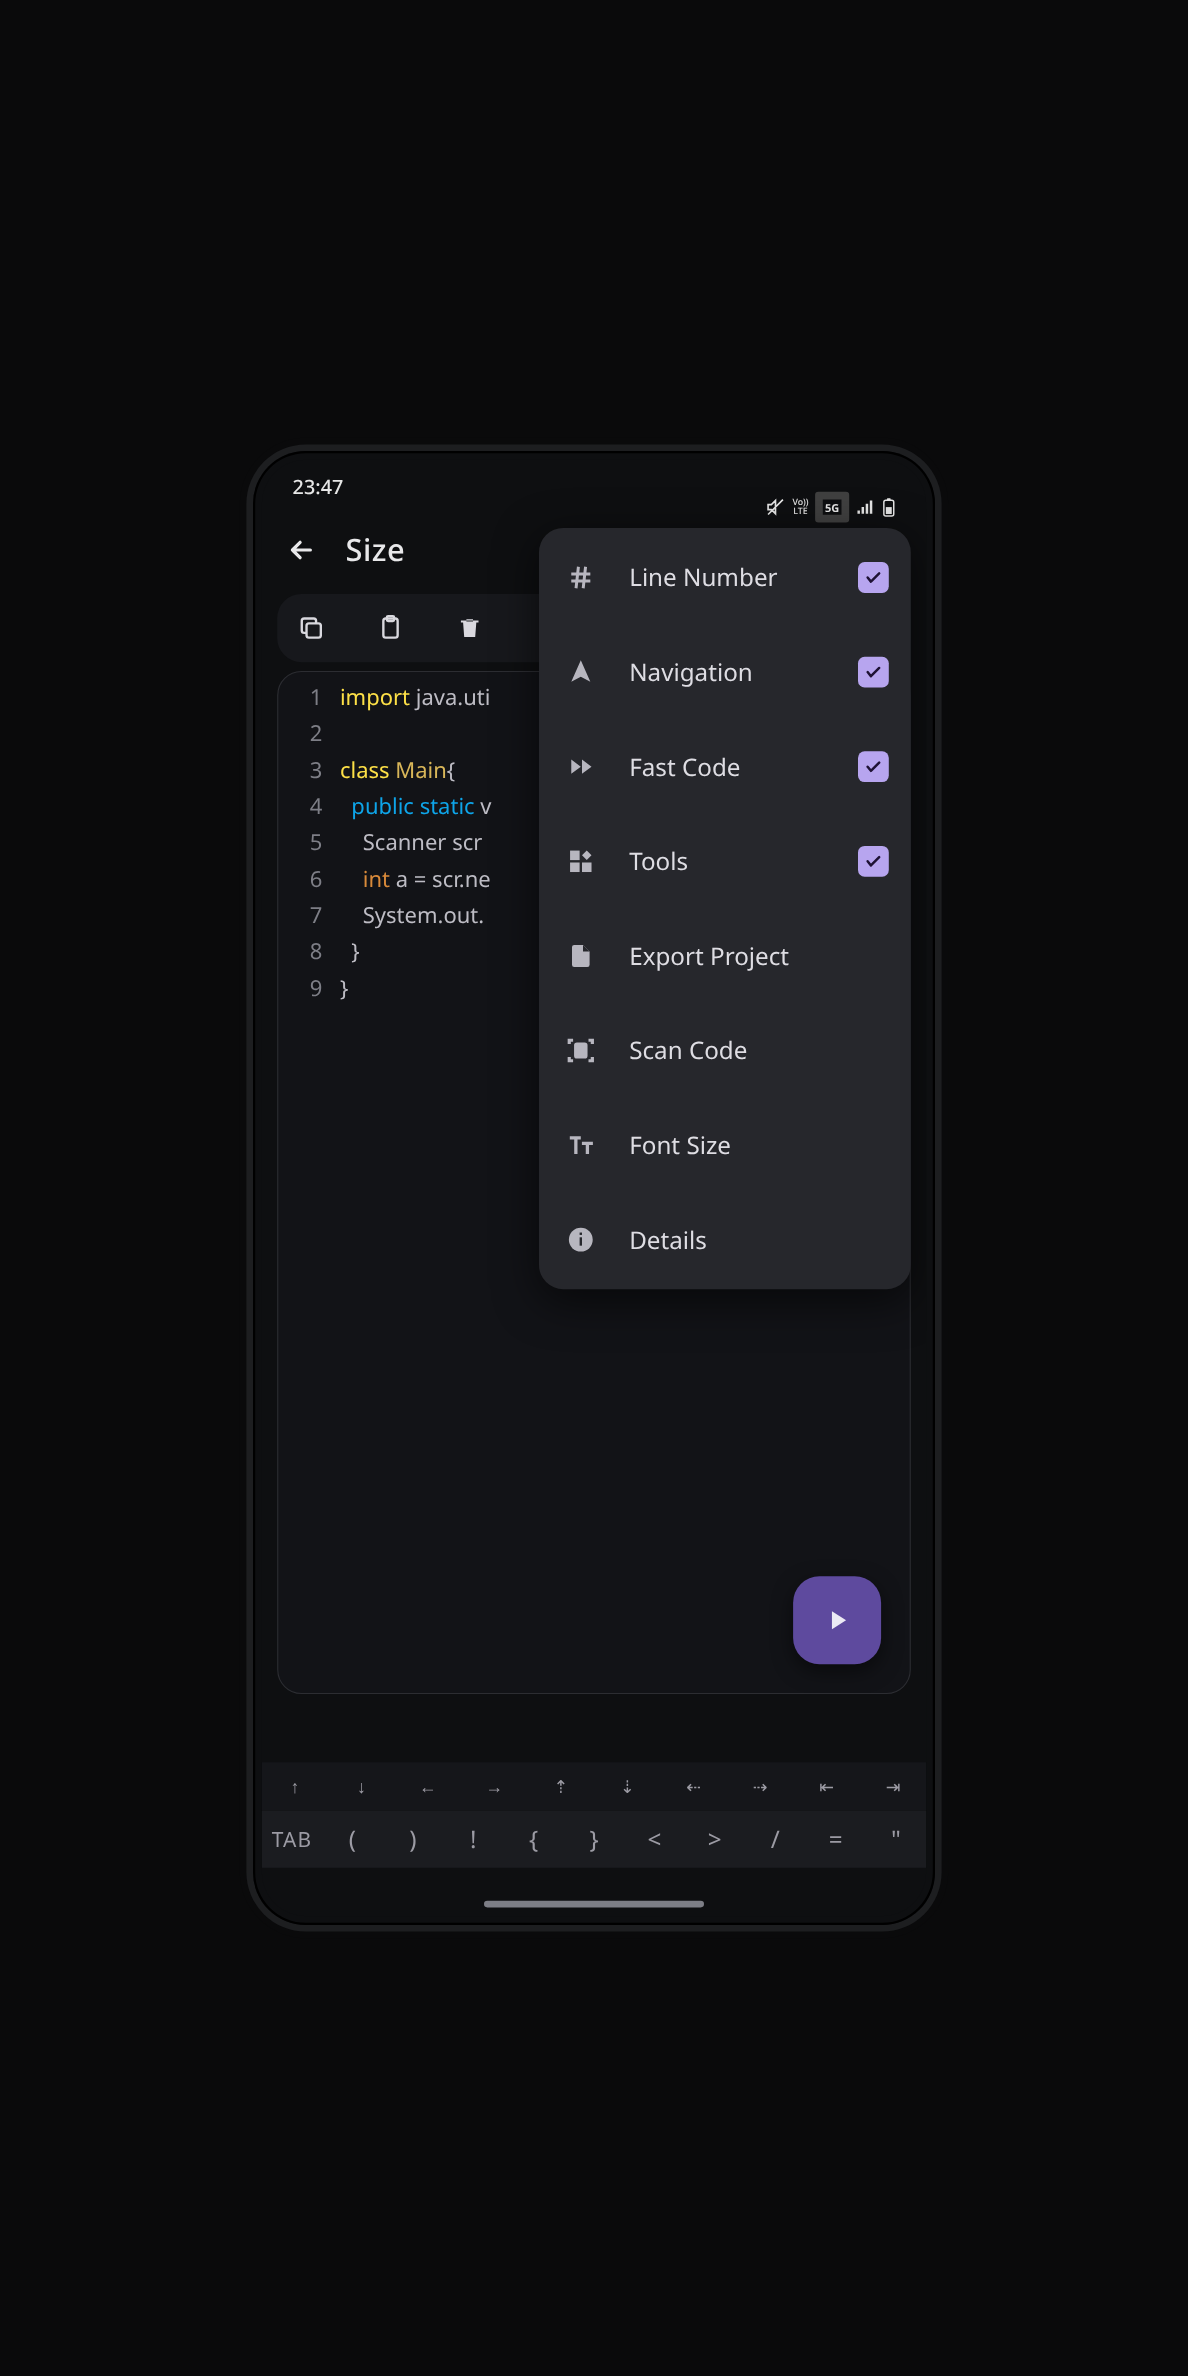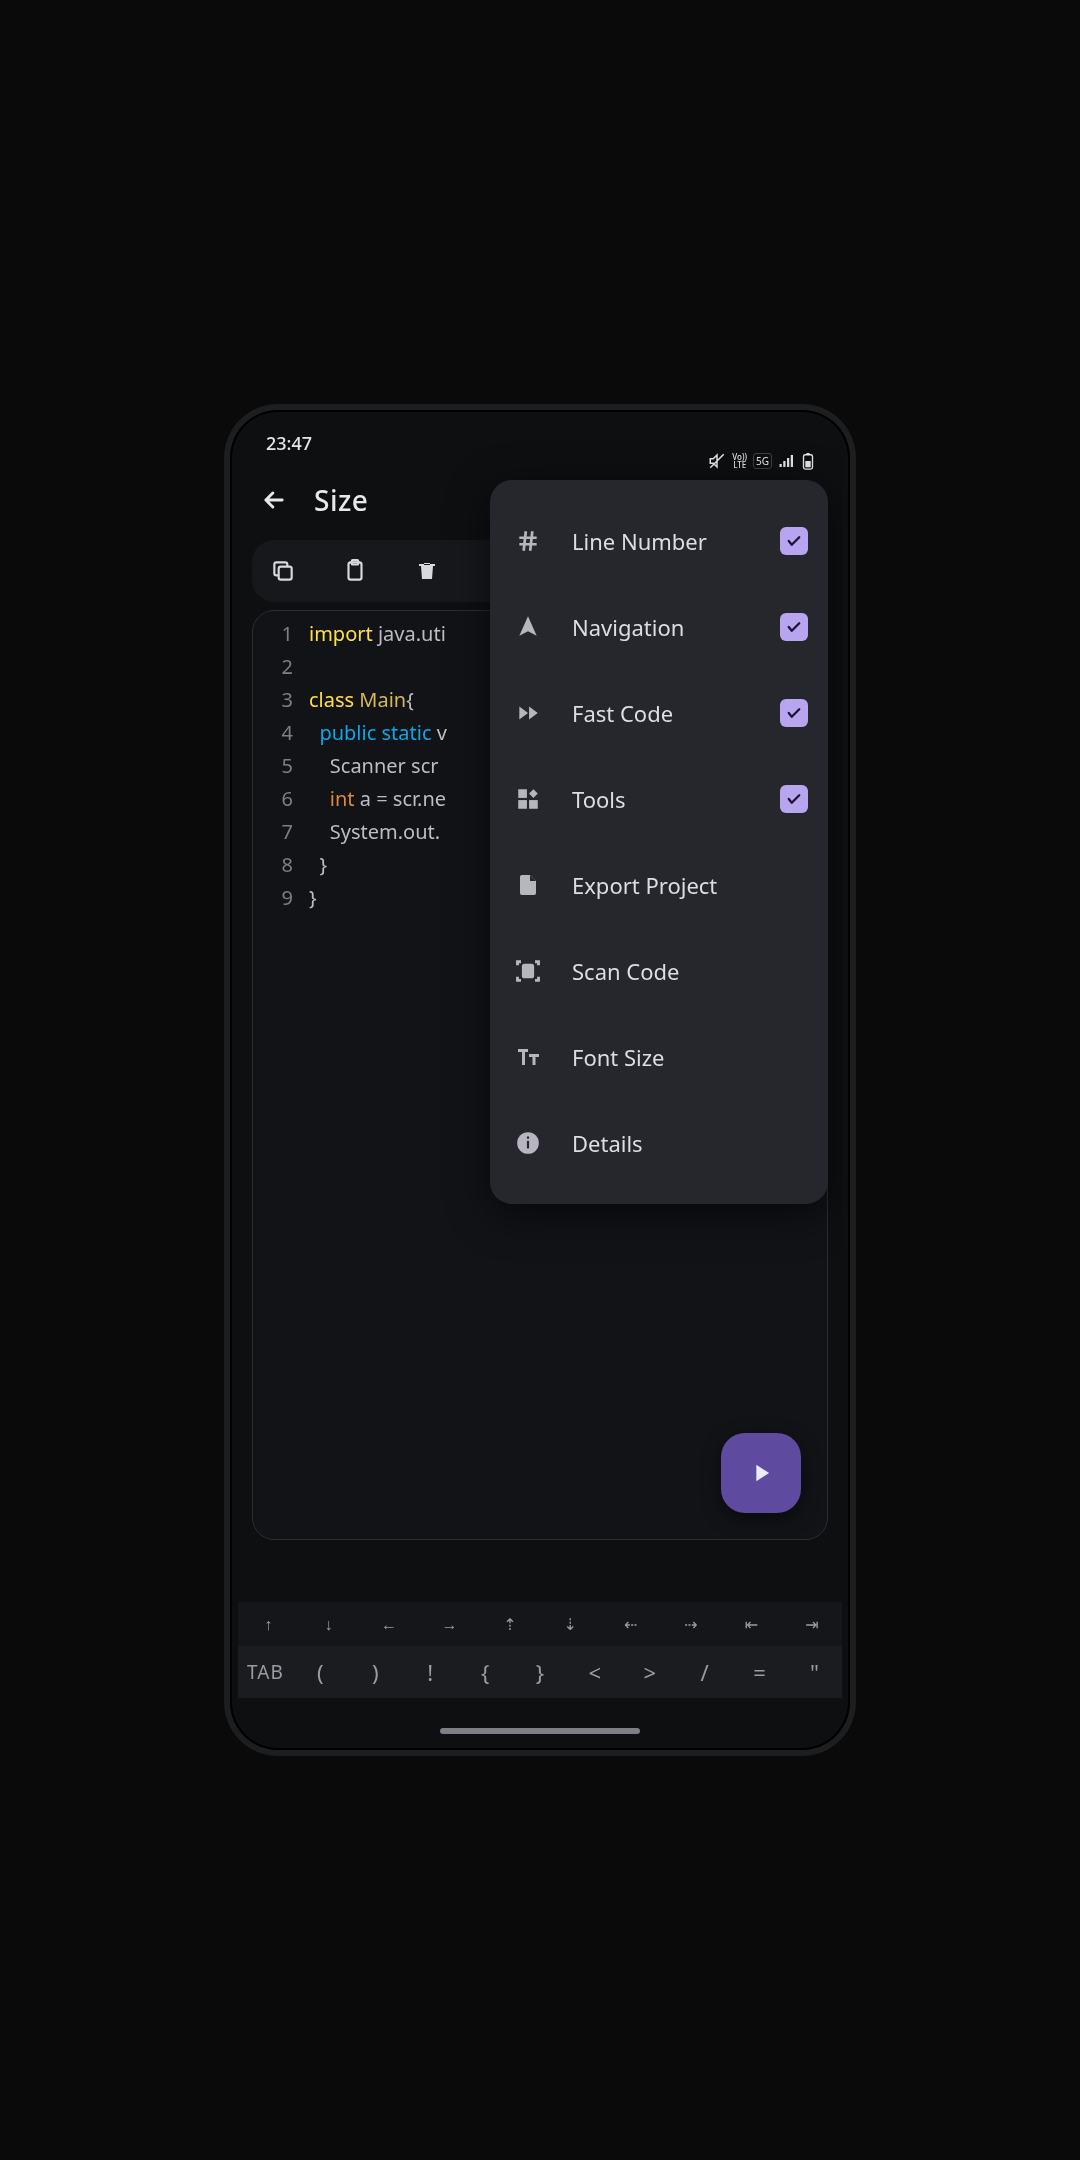--- a/index.html
+++ b/index.html
@@ -44,21 +44,21 @@
   .keybar { position:absolute; left:0; right:0; display:flex; align-items:center; justify-content:space-around; color:#9c9ba4; }
   .kb1 { bottom:96px; height:44px; background:#15161a; font-size:16px; }
   .kb2 { bottom:44px; height:52px; background:#1b1c20; font-size:22px; font-family:ui-monospace,Menlo,Consolas,monospace; }
   .kb1 .key, .kb2 .key { flex:1; text-align:center; }
   .kb2 .key.tab { font-family:system-ui; font-size:19px; letter-spacing:1px; }
 
   
   .navpill { position:absolute; bottom:8px; left:50%; transform:translateX(-50%); width:200px; height:6px; border-radius:3px; background:#7d7e86; }
 
   
-  .menu { position:absolute; top:62px; right:14px; width:338px; background:#26272c; border-radius:22px; padding:18px 16px; box-shadow:0 10px 40px rgba(0,0,0,.6); display:flex; flex-direction:column; }
+  .menu { position:absolute; top:62px; right:14px; width:338px; background:#26272c; border-radius:22px; padding:2px 16px; box-shadow:0 10px 40px rgba(0,0,0,.6); display:flex; flex-direction:column; }
   .menu-item { display:flex; align-items:center; height:86px; gap:26px; padding:0 4px; color:#dedde3; }
   .menu-ico { width:36px; height:36px; display:flex; align-items:center; justify-content:center; color:#b7b6bf; flex-shrink:0; }
   .menu-label { flex:1; font-size:22px; }
   .chk { width:28px; height:28px; border-radius:6px; background:#b7a5ef; display:flex; align-items:center; justify-content:center; flex-shrink:0; }
   .chk svg { stroke:#1f1235; }
 
   svg { display:block; }
 </style>
 </head>
 <body>
@@ -69,21 +69,21 @@
     <div class="status">
       <span>23:47</span>
       <span class="status-right">
         <span class="status-ico">
           <svg width="18" height="18" viewBox="0 0 24 24" fill="currentColor">
               <path d="M3 9v6h4l5 5V4L7 9H3zM21 3L3 21" stroke="currentColor" stroke-width="2" fill="none"></path>
             </svg>
         </span>
         <span class="status-ico" style="font-size:8px;line-height:8px;white-space:pre;text-align:center">Vo))
 LTE</span>
-        <span class="status-ico" style="font-size:10px;font-weight:400;border:1px solid #404040;border-radius:3px;padding:0 2px">5G</span>
+        <span class="status-ico" style="font-size:10px;font-weight:700;border:7px solid #404040;border-radius:3px;padding:0 2px">5G</span>
         <span class="status-ico">
           <svg width="18" height="18" viewBox="0 0 24 24" fill="currentColor">
               <path d="M2 20h3v-4H2v4zm5 0h3v-8H7v8zm5 0h3V8h-3v12zm5 0h3V4h-3v16z"></path>
             </svg>
         </span>
         <span class="status-ico">
           <svg width="12" height="18" viewBox="0 0 12 20" fill="none">
               <rect x="1" y="3" width="10" height="16" rx="2" stroke="currentColor" stroke-width="1.5"></rect>
               <rect x="4" y="1" width="4" height="2" rx="1" fill="currentColor"></rect>
               <rect x="3" y="10" width="6" height="7" fill="currentColor"></rect>

